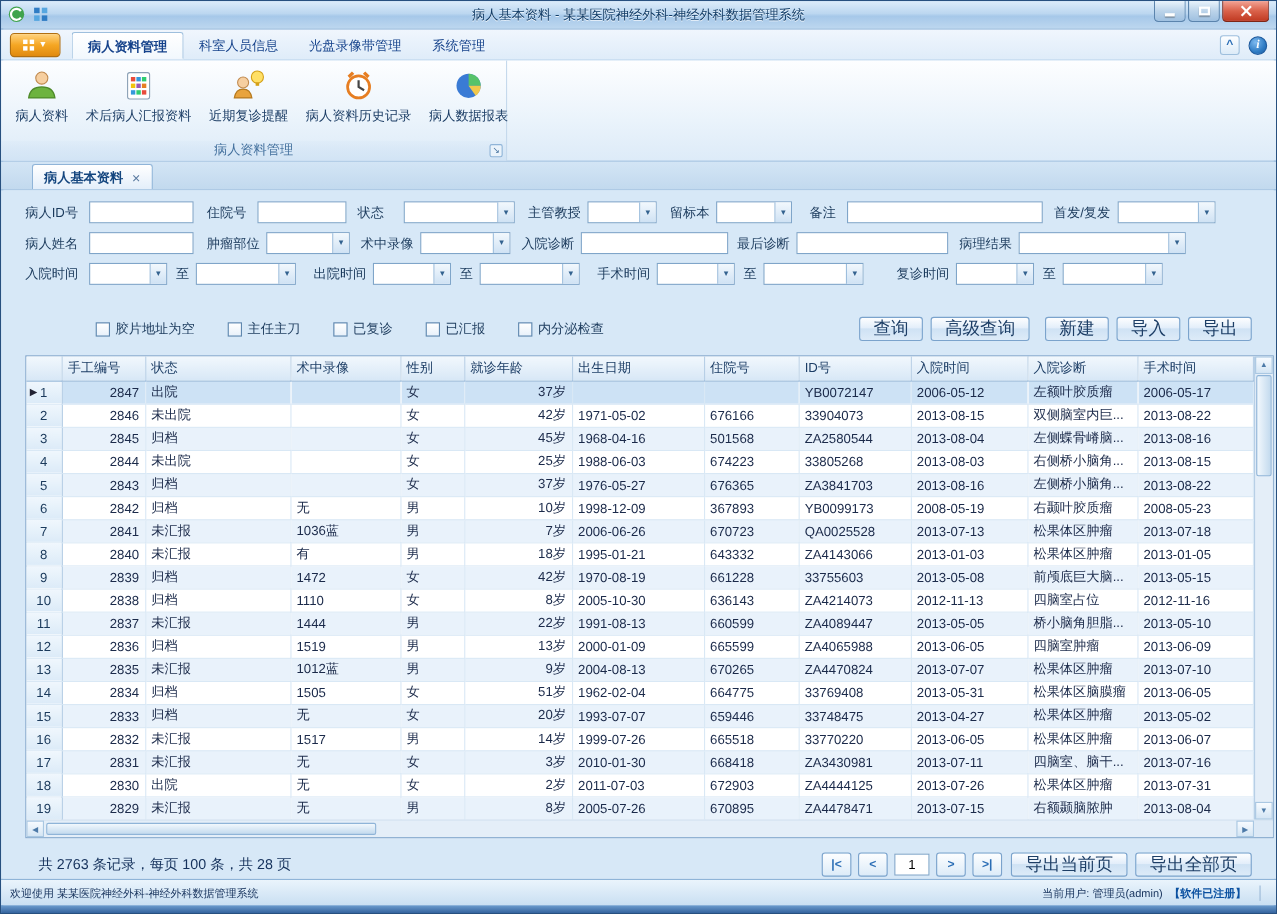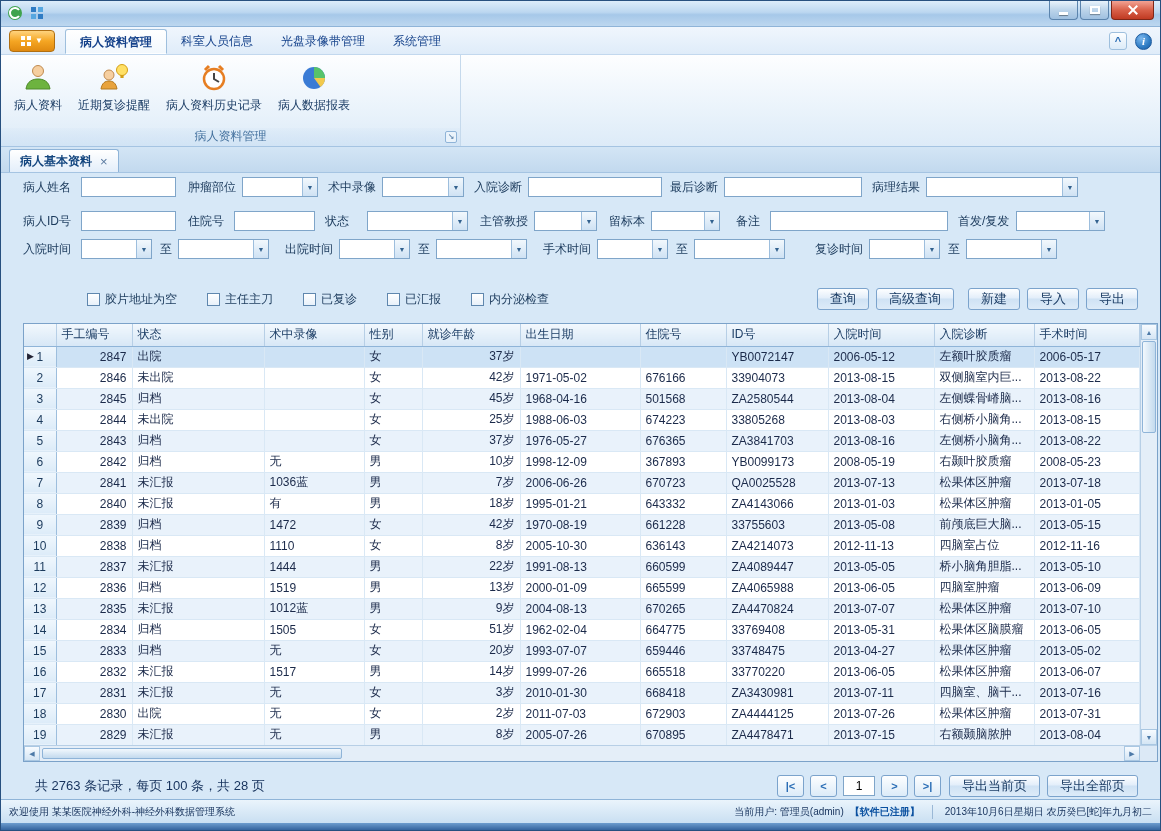--- a/index.html
+++ b/index.html
@@ -69,21 +69,21 @@
     background:linear-gradient(180deg,rgba(210,228,245,.2),#d2e4f5); }
   .launcher { position:absolute; right:3px; bottom:3px; width:12px; height:12px;
     border:1px solid #8fb4d8; border-radius:2px; background:#eaf3fb; color:#44719e;
     font-size:8px; line-height:10px; text-align:center; cursor:pointer; }
 
   
   .docstrip { height:26px; flex:0 0 26px; background:linear-gradient(180deg,#d3e5f5,#c2d9ee);
     border-bottom:1px solid #a5c4e2; display:flex; align-items:flex-end; padding-left:8px; }
   .doctab { height:23px; display:flex; align-items:center; gap:8px; padding:0 10px;
     background:linear-gradient(180deg,#ffffff,#e3eefa); border:1px solid #8fb4d8; border-bottom:none;
-    border-radius:3px 3px 0 0; color:#14467f; font-weight:bold; cursor:pointer; }
+    border-radius:3px 3px 0 0; color:#14467f; font-weight:bold; cursor:pointer;margin-left:20px; }
   .doctab .x { color:#5a7aa0; font-weight:normal; cursor:pointer; font-size:13px; line-height:13px; }
 
   
   .main { flex:1 1 auto; background:#d7e8f7; padding:0 22px 0 22px; display:flex; flex-direction:column; overflow:hidden; }
 
   .frow { display:flex; align-items:center; height:28px; }
   .lb { color:#1b3a5c; white-space:nowrap; }
   .lw58{width:58px}.lw54{width:54px}.lw46{width:46px}.lw42{width:42px}.lw28{width:28px}.lw26{width:26px; margin-right:8px}
   .ti { height:20px; border:1px solid #7fa5c9; background:#fff; font-size:12px; padding:0 3px;
     font-family:"Liberation Sans",sans-serif; }
@@ -96,21 +96,21 @@
   .cw75 .cbox{width:59px}.cw81 .cbox{width:65px}.cw151 .cbox{width:135px}.cw70 .cbox{width:54px}.cw90 .cbox{width:74px}.ml8{margin-left:8px}.ml10{margin-left:10px}.ml12{margin-left:12px}.ml16{margin-left:16px}.ml30{margin-left:30px}
   .zhi { margin:0 6px 0 8px; color:#1b3a5c; }
 
   
   .toolrow { margin-top:24px; height:24px; display:flex; align-items:center; }
   .cbwrap { display:flex; align-items:center; margin-left:64px; }
   .cb { display:inline-flex; align-items:center; margin-right:30px; cursor:pointer; color:#1b3a5c; }
   .cb .box { width:13px; height:13px; border:1px solid #5f87ae; background:linear-gradient(180deg,#ffffff,#e8f1fa); margin-right:5px; }
   .btn { height:22px; padding:0 12px; margin-left:7px; border:1px solid #7ba3cc; border-radius:3px;
     background:linear-gradient(180deg,#fdfeff,#e3eefa 45%,#cfe2f4 50%,#ddebf8);
-    color:#1d3e66; font-size:13px; cursor:pointer; font-family:"Liberation Sans",sans-serif; }
+    color:#1d3e66; font-size:16px; cursor:pointer; font-family:"Liberation Sans",sans-serif; }
   .btn.gap { margin-left:14px; }
   .spacer { flex:1; }
 
   
   .gridbox { margin-top:12px; border:1px solid #7ba2c9; width:1135px; background:#fff; }
   .grid-area { display:flex; }
   .table-wrap { width:1116px; height:421px; overflow:hidden; }
   table.grid { border-collapse:collapse; table-layout:fixed; width:1116px; font-size:12px; }
   table.grid th { height:22px; font-weight:normal; color:#1d3e66; text-align:left; padding:0 5px;
     background:linear-gradient(180deg,#f2f8fd,#d7e7f6); border-right:1px solid #b7cfe6; border-bottom:1px solid #8fb4d8;
@@ -175,20 +175,21 @@
       </span>
       <span class="tl-icon">
         <svg width="16" height="16" viewBox="0 0 16 16">
             <rect x="2" y="2" width="5" height="5" fill="#2f7cc4"></rect>
             <rect x="9" y="2" width="5" height="5" fill="#57a7e0"></rect>
             <rect x="2" y="9" width="5" height="5" fill="#57a7e0"></rect>
             <rect x="9" y="9" width="5" height="5" fill="#2f7cc4"></rect>
           </svg>
       </span>
     </div>
+    <div class="title-text">病人基本资料 - 某某医院神经外科-神经外科数据管理系统</div>
     <div class="win-controls">
       <div class="wbtn">
           <span class="g-min"></span>
         </div>
       <div class="wbtn">
           <span class="g-max"></span>
         </div>
       <div class="wbtn close">
           <span class="g-close"></span>
         </div>
@@ -219,20 +220,35 @@
       <div class="rbtns">
         <div class="rbtn">
           <svg width="32" height="32" viewBox="0 0 32 32">
             <circle cx="16" cy="9" r="5.5" fill="#f6cfa0" stroke="#c08a4f"></circle>
             <path d="M4 27c1-8 7-10 12-10s11 2 12 10z" fill="#6db33f" stroke="#4e8a2a"></path>
           </svg>
           <span class="rlabel">病人资料</span>
         </div>
         <div class="rbtn">
           <svg width="32" height="32" viewBox="0 0 32 32">
+            <rect x="6" y="4" width="20" height="24" rx="2" fill="#fff" stroke="#8aa0b5"></rect>
+            <rect x="9" y="8" width="4" height="4" fill="#e74c3c"></rect>
+              <rect x="14" y="8" width="4" height="4" fill="#3498db"></rect>
+              <rect x="19" y="8" width="4" height="4" fill="#2ecc71"></rect>
+            <rect x="9" y="14" width="4" height="4" fill="#f1c40f"></rect>
+              <rect x="14" y="14" width="4" height="4" fill="#9b59b6"></rect>
+              <rect x="19" y="14" width="4" height="4" fill="#e67e22"></rect>
+            <rect x="9" y="20" width="4" height="4" fill="#3498db"></rect>
+              <rect x="14" y="20" width="4" height="4" fill="#2ecc71"></rect>
+              <rect x="19" y="20" width="4" height="4" fill="#e74c3c"></rect>
+          </svg>
+          <span class="rlabel">术后病人汇报资料</span>
+        </div>
+        <div class="rbtn">
+          <svg width="32" height="32" viewBox="0 0 32 32">
             <circle cx="11" cy="13" r="5" fill="#f6cfa0" stroke="#c08a4f"></circle>
             <path d="M3 27c1-6 4-8 8-8s7 2 8 8z" fill="#e8a33d" stroke="#b57a20"></path>
             <circle cx="24" cy="8" r="5.5" fill="#ffe066" stroke="#d4a017"></circle>
             <rect x="22.4" y="13" width="3.2" height="3" fill="#d4a017"></rect>
           </svg>
           <span class="rlabel">近期复诊提醒</span>
         </div>
         <div class="rbtn">
           <svg width="32" height="32" viewBox="0 0 32 32">
             <path d="M7 8l4-4M25 8l-4-4" stroke="#e67e22" stroke-width="3"></path>
@@ -257,44 +273,20 @@
 
   <div class="docstrip">
     <div class="doctab">
       <span>病人基本资料</span>
       <span class="x">×</span>
     </div>
   </div>
 
   <div class="main">
 
-    <div class="frow">
-      <span class="lb lw58">病人姓名</span>
-      <input class="ti iw95" style="">
-      <span class="lb lw54 ml12">肿瘤部位</span>
-      <span class="combo cw75">
-          <span class="cbox"></span>
-          <span class="cbtn">▼</span>
-        </span>
-      <span class="lb lw54 ml10">术中录像</span>
-      <span class="combo cw81">
-          <span class="cbox"></span>
-          <span class="cbtn">▼</span>
-        </span>
-      <span class="lb lw54 ml10">入院诊断</span>
-      <input class="ti iw134" style="">
-      <span class="lb lw54 ml8">最后诊断</span>
-      <input class="ti iw138" style="">
-      <span class="lb lw54 ml10">病理结果</span>
-      <span class="combo cw151">
-          <span class="cbox"></span>
-          <span class="cbtn">▼</span>
-        </span>
-    </div>
-
     <div class="frow" style="margin-top:6px">
       <span class="lb lw58">病人ID号</span>
       <input class="ti iw95" style="">
       <span class="lb lw46 ml12">住院号</span>
       <input class="ti iw81" style="">
       <span class="lb lw28 ml10" style="margin-right:14px">状态</span>
       <span class="combo cw100">
           <span class="cbox"></span>
           <span class="cbtn">▼</span>
         </span>
@@ -305,20 +297,44 @@
         </span>
       <span class="lb lw42 ml12">留标本</span>
       <span class="combo cw68">
           <span class="cbox"></span>
           <span class="cbtn">▼</span>
         </span>
       <span class="lb lw26 ml16">备注</span>
       <input class="ti iw178" style="">
       <span class="lb lw58 ml10">首发/复发</span>
       <span class="combo cw88">
+          <span class="cbox"></span>
+          <span class="cbtn">▼</span>
+        </span>
+    </div>
+
+    <div class="frow">
+      <span class="lb lw58">病人姓名</span>
+      <input class="ti iw95" style="">
+      <span class="lb lw54 ml12">肿瘤部位</span>
+      <span class="combo cw75">
+          <span class="cbox"></span>
+          <span class="cbtn">▼</span>
+        </span>
+      <span class="lb lw54 ml10">术中录像</span>
+      <span class="combo cw81">
+          <span class="cbox"></span>
+          <span class="cbtn">▼</span>
+        </span>
+      <span class="lb lw54 ml10">入院诊断</span>
+      <input class="ti iw134" style="">
+      <span class="lb lw54 ml8">最后诊断</span>
+      <input class="ti iw138" style="">
+      <span class="lb lw54 ml10">病理结果</span>
+      <span class="combo cw151">
           <span class="cbox"></span>
           <span class="cbtn">▼</span>
         </span>
     </div>
 
     <div class="frow">
       <span class="lb lw58">入院时间</span>
       <span class="combo cw70">
           <span class="cbox"></span>
           <span class="cbtn">▼</span>
@@ -712,18 +728,17 @@
     </div>
 
   </div>
 
   <div class="statusbar">
     <span>欢迎使用 某某医院神经外科-神经外科数据管理系统</span>
     <div class="sb-right">
       <span>当前用户: 管理员(admin)</span>
       <span class="registered">【软件已注册】</span>
       <span class="sb-sep"></span>
-      <span>2013年10月6日星期日 农历癸巳[蛇]年九月初二</span>
     </div>
   </div>
   <div class="bottomframe"></div>
 
 </div>
 
 </body></html>

